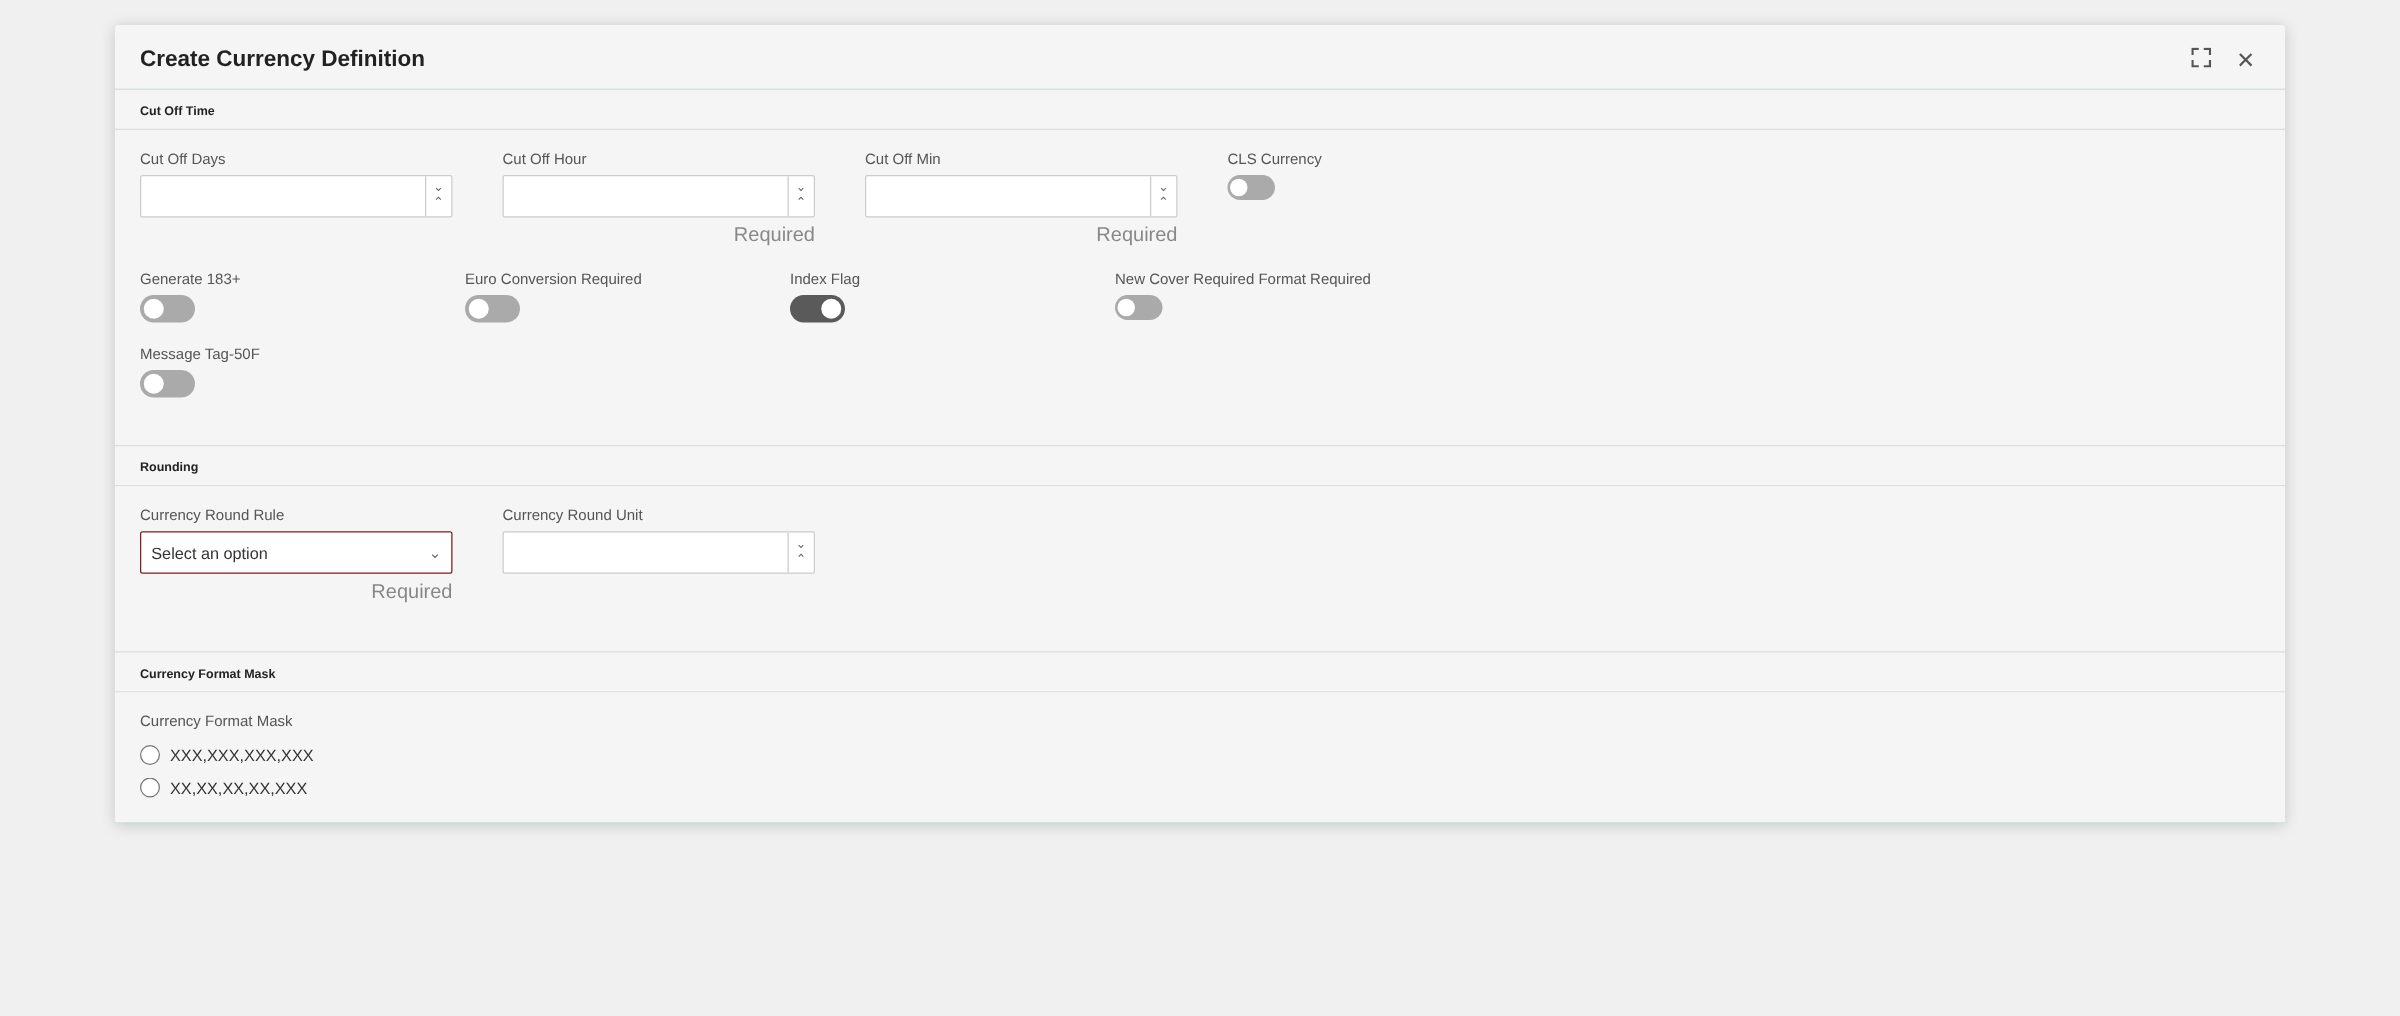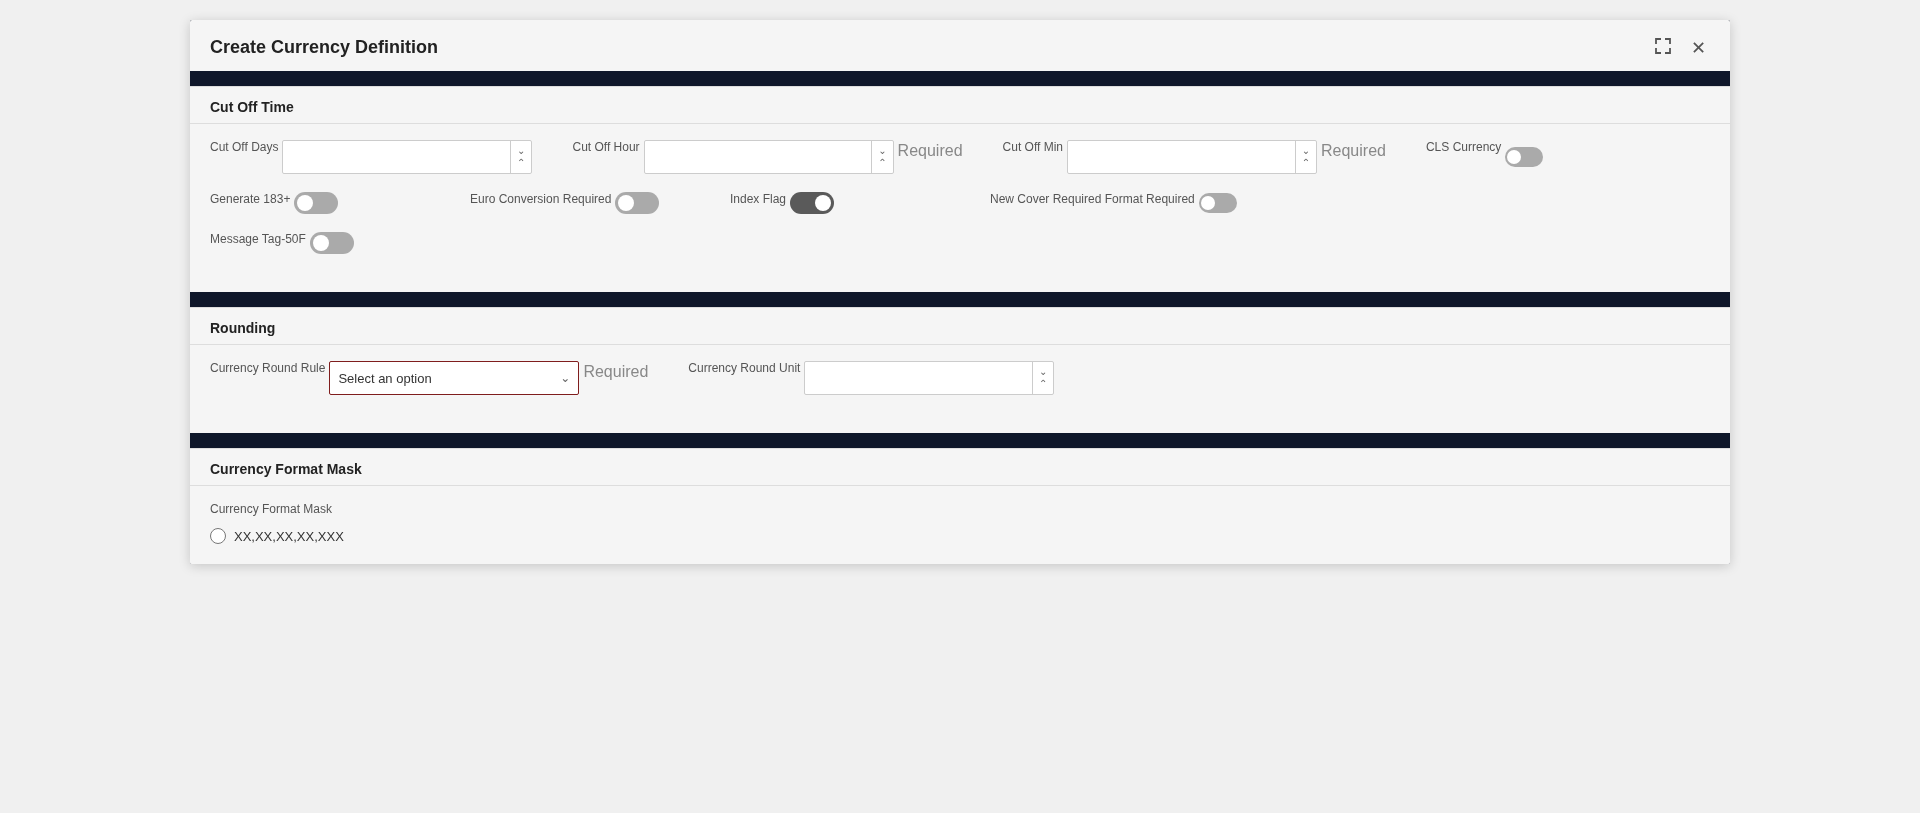--- a/index.html
+++ b/index.html
@@ -6,22 +6,22 @@
     body {
       font-family: -apple-system, BlinkMacSystemFont, 'Segoe UI', Arial, sans-serif;
       background: #f0f0f0;
       display: flex;
       justify-content: center;
       align-items: flex-start;
       min-height: 100vh;
       padding: 20px;
     }
     .modal {
-      background: #0f172a;
-      width: 1540px;
+      background: #5eead4;
+      width: 1736px;
       max-width: 100%;
       border-radius: 2px;
       box-shadow: 0 2px 12px rgba(0,0,0,0.18);
       overflow: hidden;
     }
     .modal-header {
       display: flex;
       justify-content: space-between;
       align-items: center;
       padding: 16px 20px 12px 20px;
@@ -46,41 +46,40 @@
       padding: 2px 4px;
       line-height: 1;
     }
 
     .section {
       background: #f5f5f5;
       margin-bottom: 0;
     }
     .section-header {
       padding: 12px 20px 8px 20px;
-      font-size: 14px;
+      font-size: 10px;
       font-weight: 600;
       color: #222;
       border-top: 1px solid #ddd;
       border-bottom: 1px solid #ddd;
       background: #f5f5f5;
-      margin-top: 15px;
     }
     .section-body {
       padding: 16px 20px 20px 20px;
       background: #f5f5f5;
     }
     .fields-row {
       display: flex;
       gap: 40px;
       flex-wrap: wrap;
       margin-bottom: 18px;
     }
     .field-group {
       display: flex;
-      flex-direction: row;
+      flex-direction: column;
       gap: 4px;
       min-width: 220px;
     }
     .field-label {
       font-size: 12px;
       color: #555;
       margin-bottom: 2px;
     }
     .field-required {
       font-size: 16px;
@@ -412,19 +411,23 @@
   </div>
 
   <div class="section">
     <div class="section-header">
       <span>Currency Format Mask</span>
     </div>
     <div class="section-body">
       <span class="field-label" style="display:block;margin-bottom:12px;">Currency Format Mask</span>
       <div class="radio-group">
         <label class="radio-item">
+          <input type="radio" name="currency_format_mask" value="option1" style="">
+          <span>XXX,XXX,XXX,XXX</span>
+        </label>
+        <label class="radio-item">
           <input type="radio" name="currency_format_mask" value="option2" style="">
           <span>XX,XX,XX,XX,XXX</span>
         </label>
       </div>
     </div>
   </div>
 </div>
 
 </body></html>

